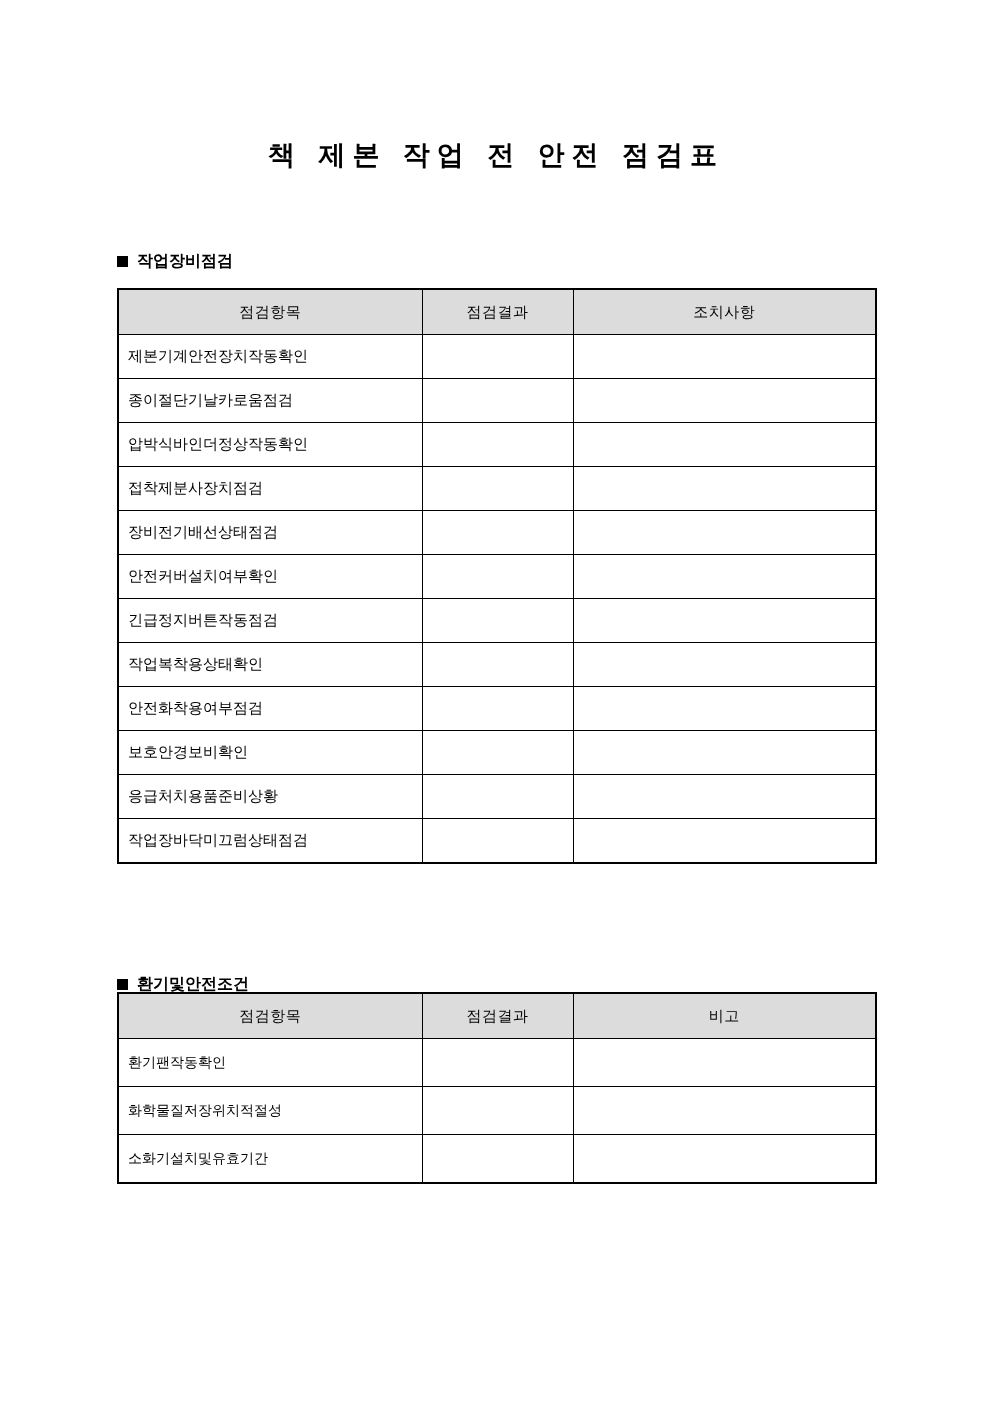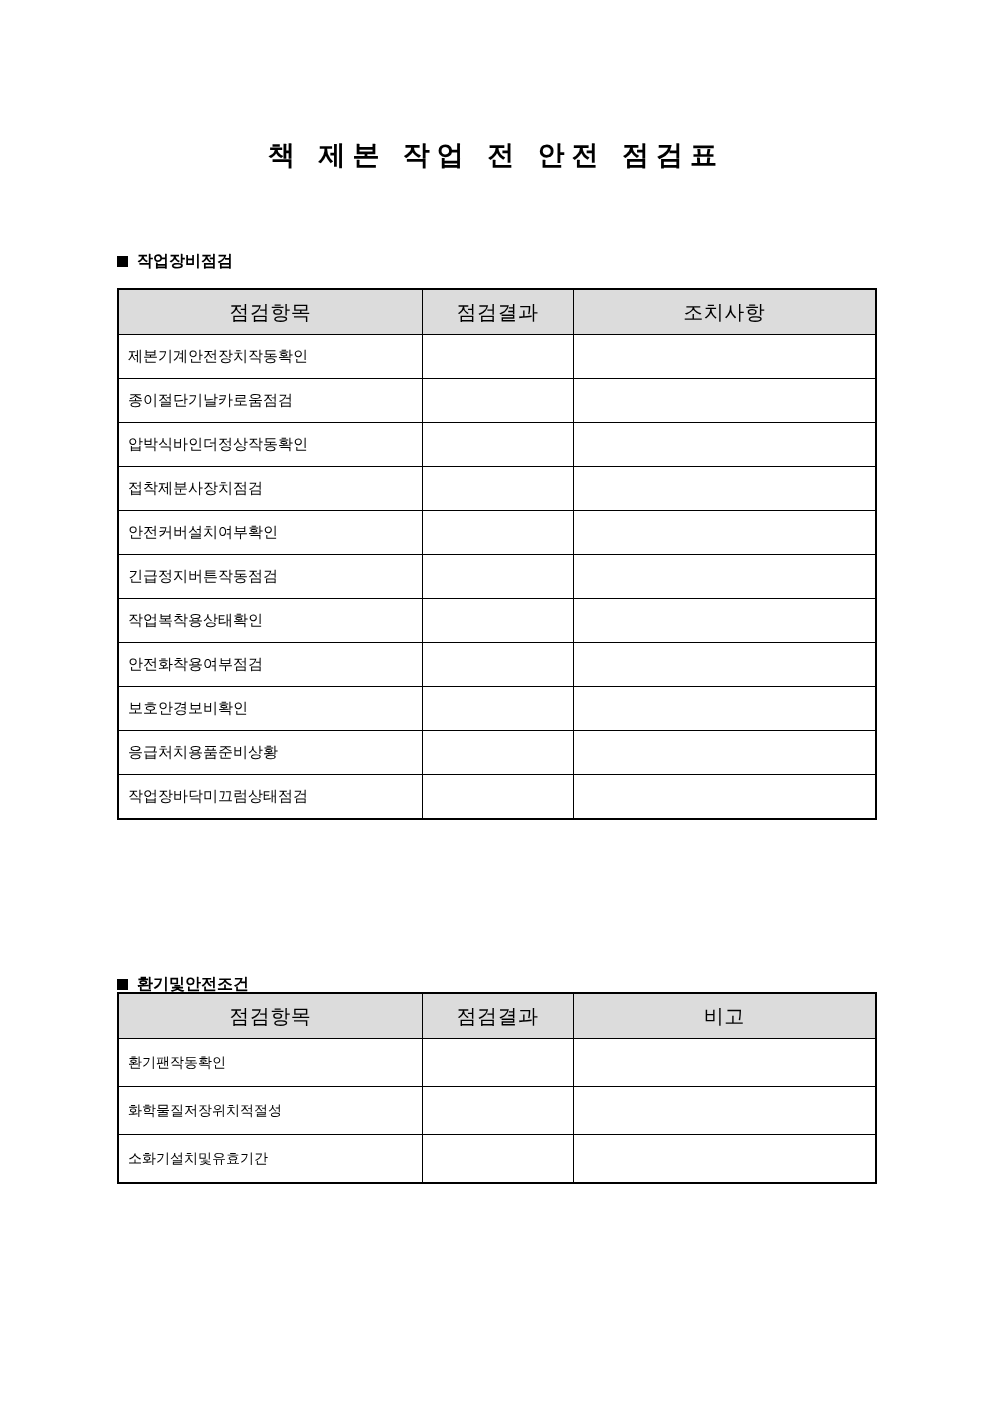--- a/index.html
+++ b/index.html
@@ -88,21 +88,21 @@
     border: 1px solid #000000;
     padding: 0;
     margin: 0;
   }
 
   .check-table thead th {
     background: #dcdcdc;
     height: 44px;
     text-align: center;
     vertical-align: middle;
-    font-size: 20px;
+    font-size: 15px;
     font-weight: normal;
     letter-spacing: 0.5px;
   }
 
   .check-table tbody td {
     height: 43px;
     vertical-align: middle;
     background: #ffffff;
   }
 
@@ -162,20 +162,25 @@
         <td class="cell-item">압박식바인더정상작동확인</td>
         <td class="cell-blank"></td>
         <td class="cell-blank"></td>
       </tr>
       <tr>
         <td class="cell-item">접착제분사장치점검</td>
         <td class="cell-blank"></td>
         <td class="cell-blank"></td>
       </tr>
       <tr>
+        <td class="cell-item">장비전기배선상태점검</td>
+        <td class="cell-blank"></td>
+        <td class="cell-blank"></td>
+      </tr>
+      <tr>
         <td class="cell-item">안전커버설치여부확인</td>
         <td class="cell-blank"></td>
         <td class="cell-blank"></td>
       </tr>
       <tr>
         <td class="cell-item">긴급정지버튼작동점검</td>
         <td class="cell-blank"></td>
         <td class="cell-blank"></td>
       </tr>
       <tr>

